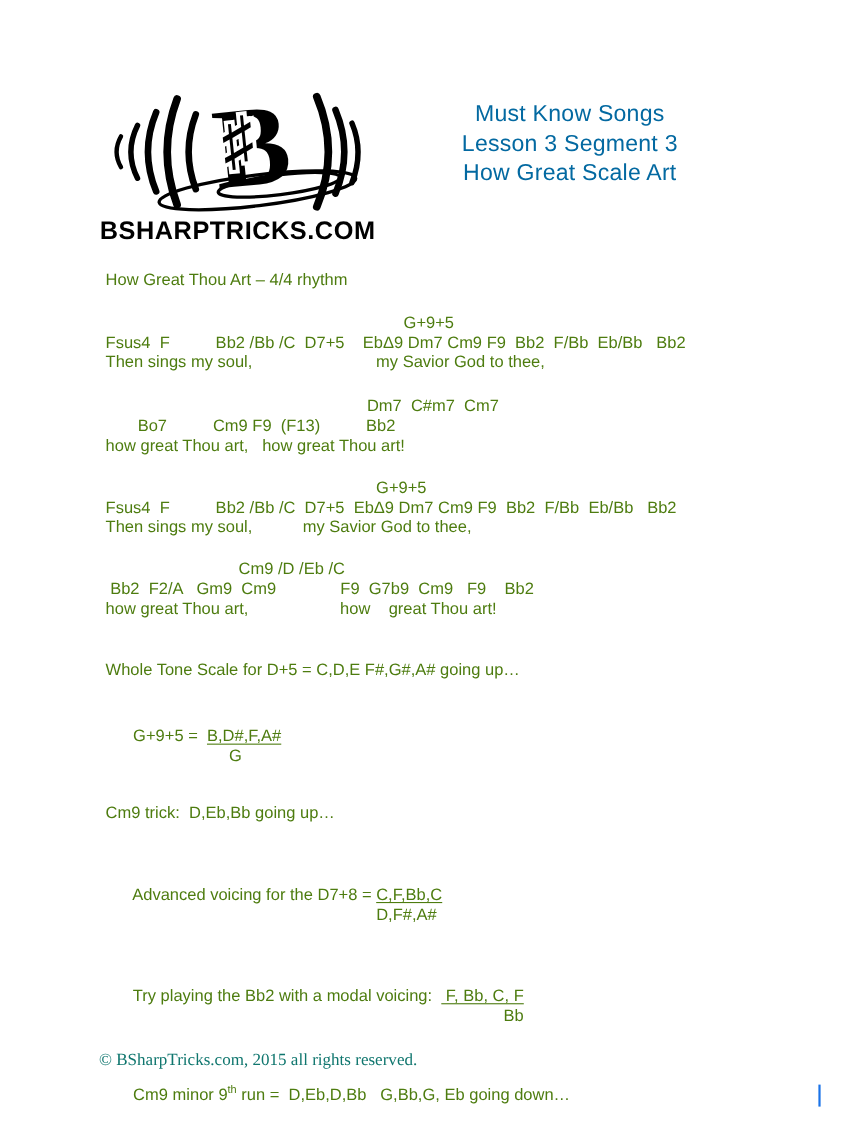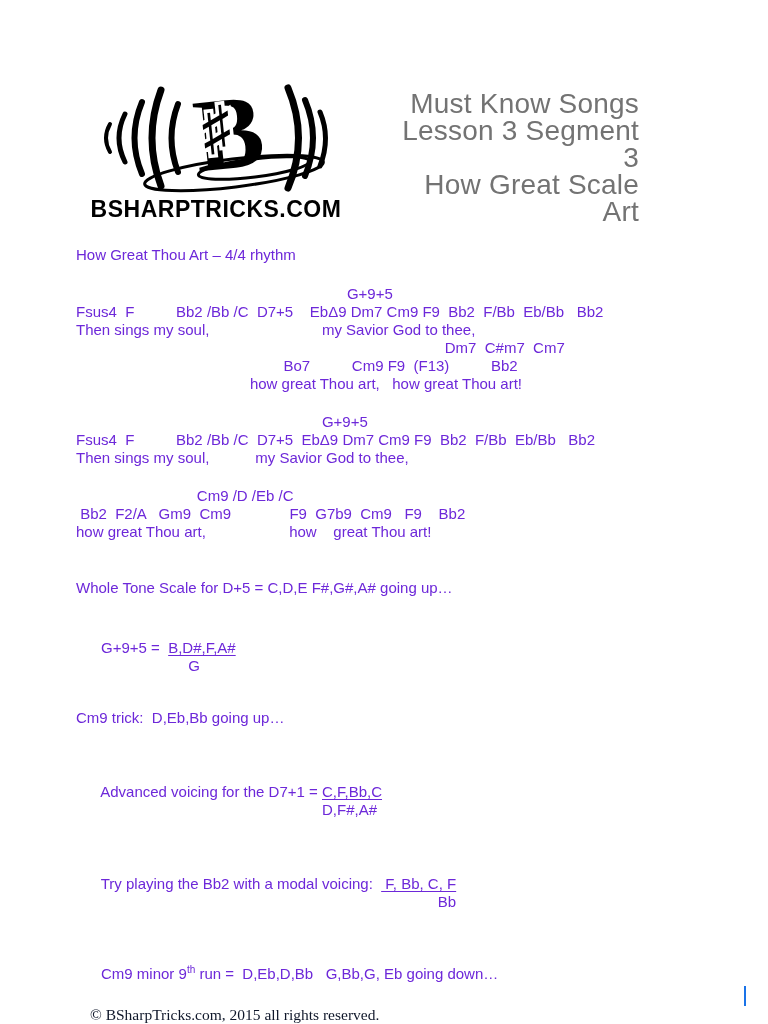--- a/index.html
+++ b/index.html
@@ -4,47 +4,47 @@
 <style>
   html,body{margin:0;padding:0;background:#ffffff;}
   body{width:768px;height:1024px;position:relative;overflow:hidden;
        font-family:"Liberation Sans",sans-serif;color:#1c1c1c;}
   .page{position:absolute;inset:0;background:#fff;}
 
   
   .logo{position:absolute;left:92px;top:70px;width:248px;height:152px;}
 
   
-  .title{position:absolute;left:397px;top:90px;width:242px;text-align:right;
-         font-size:28px;line-height:27px;color:#737373;letter-spacing:0.2px;}
+  .title{position:absolute;left:397px;top:90px;width:242px;text-align:center;
+         font-size:21px;line-height:27px;color:#0369a1;letter-spacing:0.2px;}
 
   
-  .content{position:absolute;left:76px;top:246px;width:620px;
-           font-size:15px;line-height:18px;color:#6d28d9;}
+  .content{position:absolute;left:96px;top:246px;width:620px;
+           font-size:15px;line-height:18px;color:#4d7c0f;}
   .line{white-space:pre;min-height:18px;}
   .u{text-decoration:underline;text-underline-offset:2px;}
   .stack{display:inline-block;vertical-align:top;}
   .stack .row{display:block;white-space:pre;}
   .stack .indent{padding-left:20px;}
   .stack .center{text-align:right;}
   sup{font-size:10px;line-height:0;vertical-align:super;}
 
   .mt-b{margin-top:21px;}  
-  .mt-c{text-align:center;}  
+  .mt-c{margin-top:22px;}  
   .mt-d{margin-top:20px;}  
   .mt-e{margin-top:20px;}  
   .mt-f1{margin-top:38px;}
   .mt-f2{margin-top:24px;}
   .mt-f4{margin-top:16px;}
   .mt-g1{margin-top:38px;}
   .mt-g3{margin-top:20px;}
   .mt-h1{margin-top:18px;}
 
-  .footer{position:absolute;left:90px;top:1006px;
-          font-family:"Liberation Serif",serif;font-size:15.5px;color:#0f172a;}
+  .footer{position:absolute;left:90px;top:955px;
+          font-family:"Liberation Serif",serif;font-size:15.5px;color:#0f766e;}
 
   .caret{position:absolute;left:744px;top:986px;width:2px;height:20px;}
 </style>
 </head>
 <body>
 
 <div class="page">
 
   <svg class="logo" viewBox="0 0 248 152" xmlns="http://www.w3.org/2000/svg">
     <g stroke="#000" fill="none" stroke-linecap="round">
@@ -106,21 +106,21 @@
 
     <div class="line mt-f1">Whole Tone Scale for D+5 = C,D,E F#,G#,A# going up…</div>
 
     <div class="line mt-f2">
       <span>G+9+5 =  </span><span class="stack"><span class="row u">B,D#,F,A#</span><span class="row indent">G</span></span>
     </div>
 
     <div class="line mt-f4">Cm9 trick:  D,Eb,Bb going up…</div>
 
     <div class="line mt-g1">
-      <span>Advanced voicing for the D7+1 = </span><span class="stack"><span class="row u">C,F,Bb,C</span><span class="row">D,F#,A#</span></span>
+      <span>Advanced voicing for the D7+8 = </span><span class="stack"><span class="row u">C,F,Bb,C</span><span class="row">D,F#,A#</span></span>
     </div>
 
     <div class="line mt-g3">
       <span>Try playing the Bb2 with a modal voicing:  </span><span class="stack"><span class="row u"> F, Bb, C, F</span><span class="row center">Bb</span></span>
     </div>
 
     <div class="line mt-h1">
       <span>Cm9 minor 9</span><sup>th</sup><span> run =  D,Eb,D,Bb   G,Bb,G, Eb going down…</span>
     </div>
 

